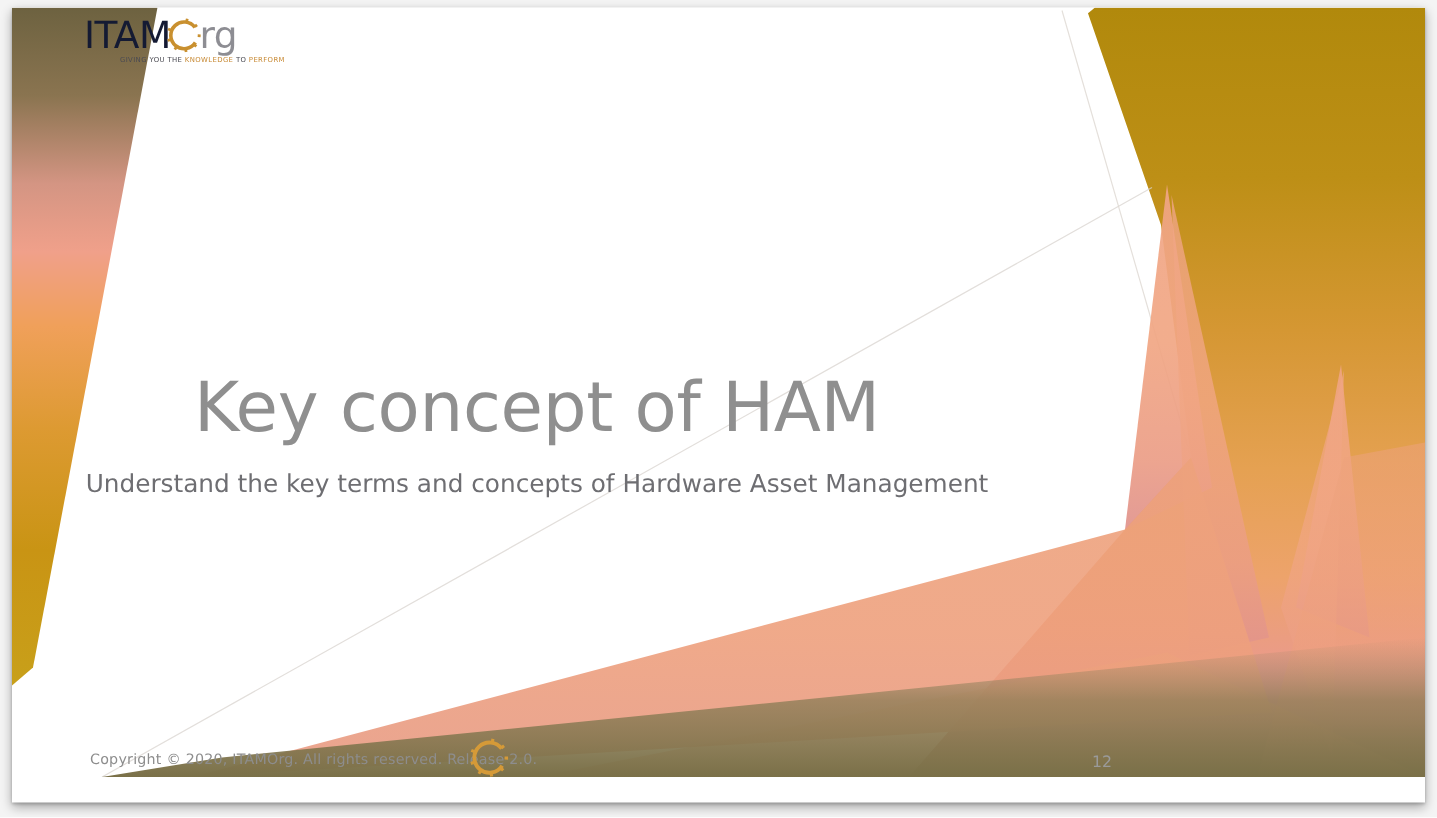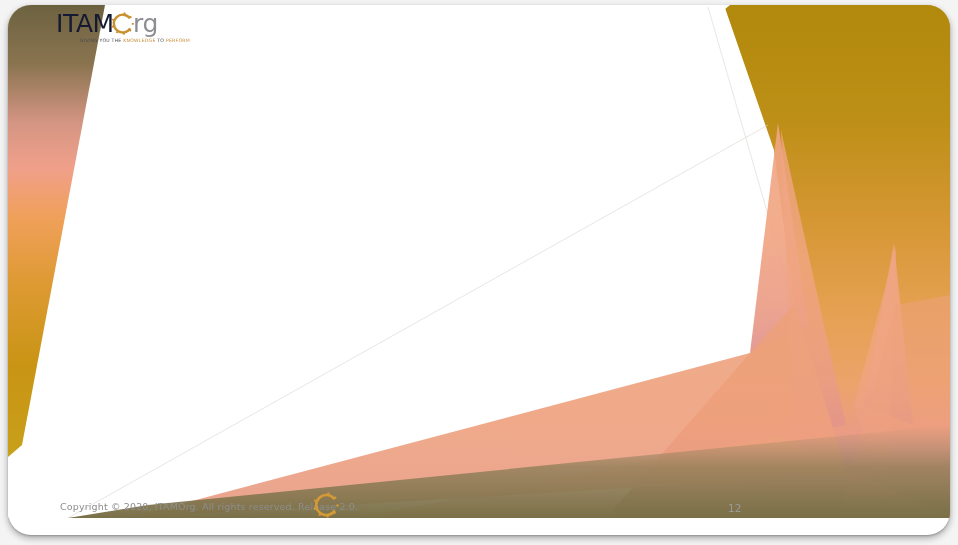--- a/index.html
+++ b/index.html
@@ -20,21 +20,20 @@
   
   #slide-page {
     position: absolute;
     left: 8px;
     top: 5px;
     width: 942px;
     height: 530px;
     background: #ffffff;
     box-shadow: 0 3px 7px rgba(0,0,0,0.33), 0 1px 2px rgba(0,0,0,0.20);
     overflow: hidden;
-    border-radius: 23px;
   }
 
   
   #slide-canvas {
     position: absolute;
     left: 0;
     top: 0;
     width: 942px;
     height: 513px;
     background: #ffffff;
@@ -264,20 +263,24 @@
             <rect x="18.4" y="0.4" width="3.2" height="3.4" transform="rotate(172 20 20)"></rect>
             <rect x="18.4" y="0.4" width="3.2" height="3.4" transform="rotate(212 20 20)"></rect>
             <rect x="18.4" y="0.4" width="3.2" height="3.4" transform="rotate(252 20 20)"></rect>
             <rect x="18.4" y="0.4" width="3.2" height="3.4" transform="rotate(292 20 20)"></rect>
           </g>
         </svg>
 
         <div id="brand-tagline"><span>GIVING YOU THE </span><span class="hl">KNOWLEDGE</span><span> TO </span><span class="hl">PERFORM</span></div>
       </div>
 
+      <div id="title-block">
+        <h1 id="slide-title">Key concept of HAM</h1>
+        <p id="slide-subtitle">Understand the key terms and concepts of Hardware Asset Management</p>
+      </div>
 
       <div id="footer-bar">
         <div id="footer-copyright">Copyright © 2020, ITAMOrg. All rights reserved. Release 2.0.</div>
 
         <svg id="footer-mark" viewBox="0 0 40 40">
           <g fill="none" stroke="#d59a38" stroke-width="4">
             <path d="M33 11 A15.5 15.5 0 1 0 33.5 28.5" stroke-linecap="butt"></path>
           </g>
           <g fill="#d59a38">
             <rect x="18.4" y="0.4" width="3.2" height="3.6" transform="rotate(12 20 20)"></rect>

